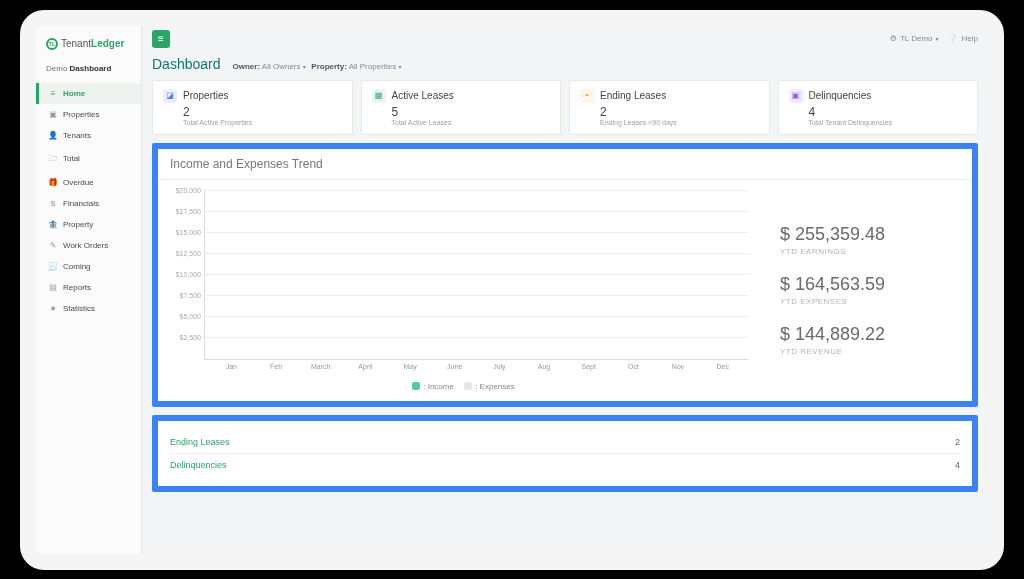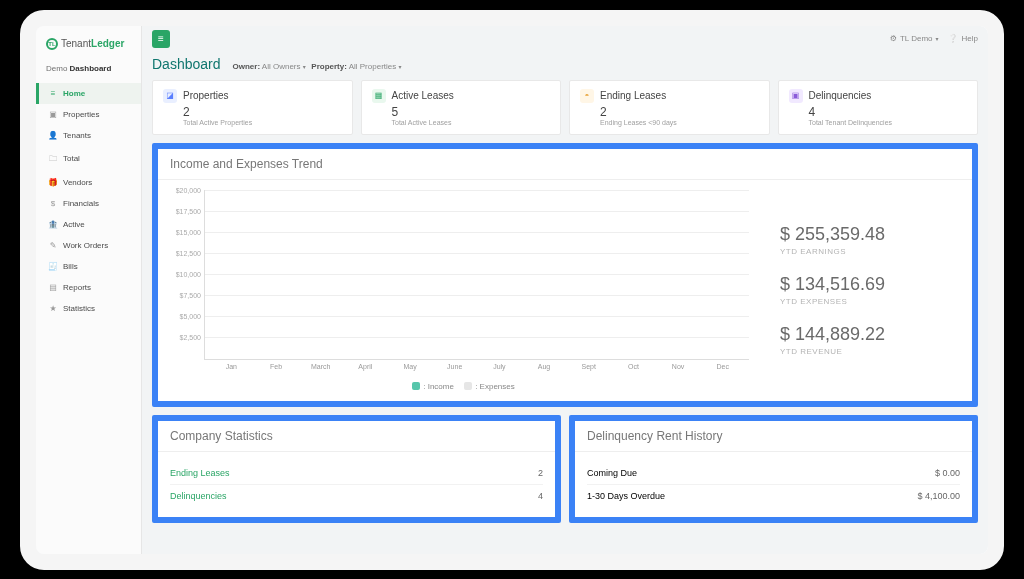--- a/index.html
+++ b/index.html
@@ -205,37 +205,37 @@
           <li>
             <span class="ico">👤</span>
             <span>Tenants</span>
           </li>
           <li>
             <span class="ico">🗀</span>
             <span>Total</span>
           </li>
           <li>
             <span class="ico">🎁</span>
-            <span>Vendors</span>
+            <span>Overdue</span>
           </li>
           <li>
             <span class="ico">$</span>
             <span>Financials</span>
           </li>
           <li>
             <span class="ico">🏦</span>
-            <span>Active</span>
+            <span>Property</span>
           </li>
           <li>
             <span class="ico">✎</span>
             <span>Work Orders</span>
           </li>
           <li>
             <span class="ico">🧾</span>
-            <span>Bills</span>
+            <span>Coming</span>
           </li>
           <li>
             <span class="ico">▤</span>
             <span>Reports</span>
           </li>
           <li>
             <span class="ico">★</span>
             <span>Statistics</span>
           </li>
         </ul>
@@ -388,58 +388,44 @@
                   <span class="swatch income"></span><span>: Income</span>
                   <span class="swatch expense"></span><span>: Expenses</span>
                 </div>
               </div>
               <div class="stats" id="stats">
                   <div>
                     <div class="stat-value">$ 255,359.48</div>
                     <div class="stat-label">YTD EARNINGS</div>
                   </div>
                   <div>
-                    <div class="stat-value">$ 134,516.69</div>
+                    <div class="stat-value">$ 164,563.59</div>
                     <div class="stat-label">YTD EXPENSES</div>
                   </div>
                   <div>
                     <div class="stat-value">$ 144,889.22</div>
                     <div class="stat-label">YTD REVENUE</div>
                   </div>
                 </div>
             </div>
           </div>
         </div>
 
         <div class="bottom-row">
           <div class="panel">
-            <div class="panel-head">Company Statistics</div>
             <div class="panel-body" id="cstats">
                 <div class="kv-row">
                   <span class="k link">Ending Leases</span>
                   <span class="v">2</span>
                 </div>
                 <div class="kv-row">
                   <span class="k link">Delinquencies</span>
                   <span class="v">4</span>
                 </div>
               </div>
           </div>
-          <div class="panel">
-            <div class="panel-head">Delinquency Rent History</div>
-            <div class="panel-body" id="delinq">
-                <div class="kv-row">
-                  <span class="k">Coming Due</span>
-                  <span class="v">$ 0.00</span>
-                </div>
-                <div class="kv-row">
-                  <span class="k">1-30 Days Overdue</span>
-                  <span class="v">$ 4,100.00</span>
-                </div>
-              </div>
-          </div>
         </div>
 
       </div>
     </div>
 
   </div>
 </div>
 
 </body></html>

